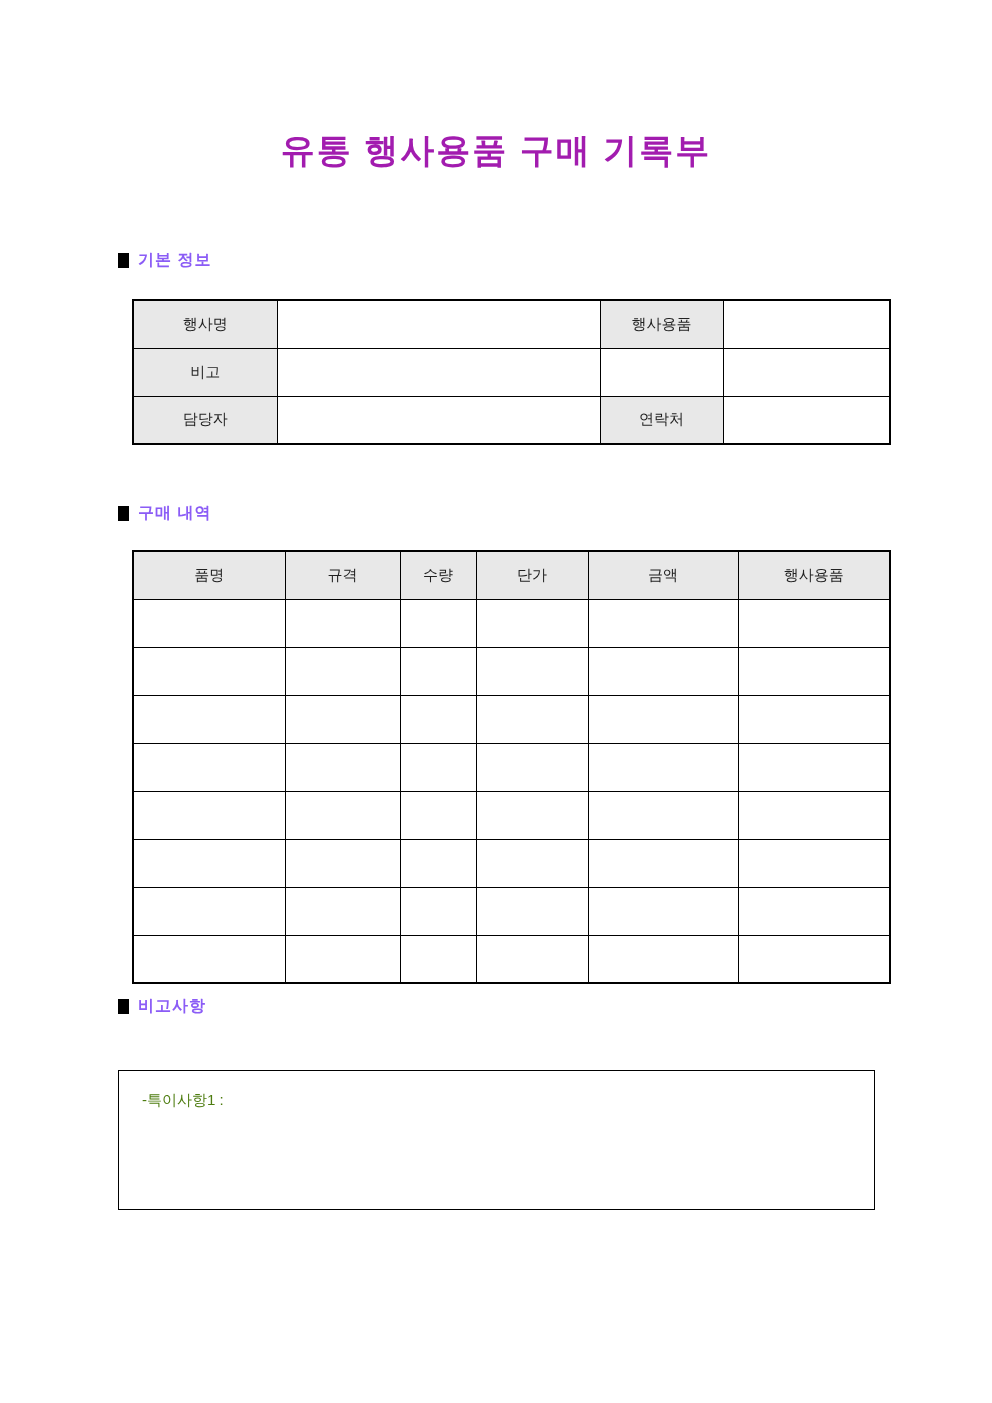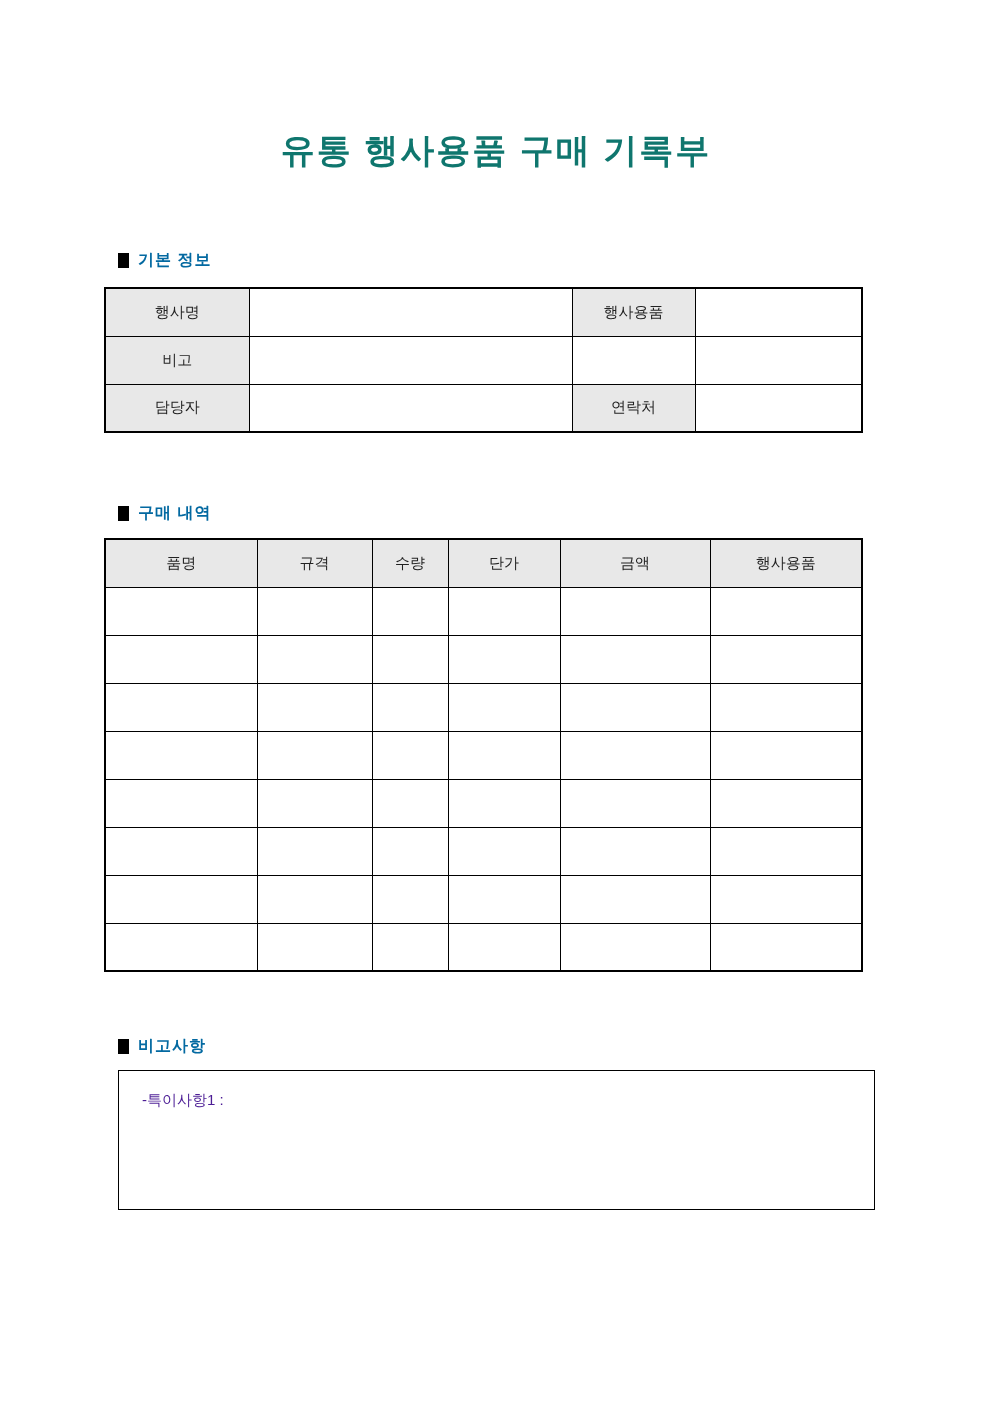--- a/index.html
+++ b/index.html
@@ -18,50 +18,51 @@
   }
   .doc-title {
     position: absolute;
     top: 128px;
     left: 0;
     width: 100%;
     text-align: center;
     font-size: 34px;
     font-weight: bold;
     letter-spacing: 2px;
-    color: #0f766e;
+    color: #a21caf;
   }
   .section-heading {
     position: absolute;
     left: 118px;
     display: flex;
     align-items: center;
     gap: 9px;
     font-size: 16px;
     font-weight: bold;
-    color: #0369a1;
+    color: #8b5cf6;
     letter-spacing: 1px;
   }
   .marker {
     display: inline-block;
     width: 11px;
     height: 15px;
     background: #000000;
   }
   .heading-basic   { top: 250px; }
   .heading-purchase{ top: 503px; text-align: center; }
-  .heading-remarks { top: 1036px; }
+  .heading-remarks { top: 996px; }
 
   table {
     position: absolute;
-    left: 104px;
+    left: 132px;
     width: 757px;
     border-collapse: collapse;
     table-layout: fixed;
     border: 2px solid #000000;
+    margin-top: 12px;
   }
   td, th {
     border: 1px solid #000000;
     font-size: 15px;
     font-weight: normal;
     text-align: center;
     vertical-align: middle;
     color: #222222;
     overflow: hidden;
   }
@@ -80,21 +81,21 @@
     top: 1070px;
     width: 757px;
     height: 140px;
     border: 1.5px solid #000000;
     background: #ffffff;
     padding: 14px 0 0 23px;
   }
   .remarks-line {
     font-size: 15px;
     line-height: 29px;
-    color: #4c1d95;
+    color: #4d7c0f;
     text-align: left;
   }
 </style>
 </head>
 <body>
 
 <div class="page">
 
   <div class="doc-title">유통 행사용품 구매 기록부</div>
 

